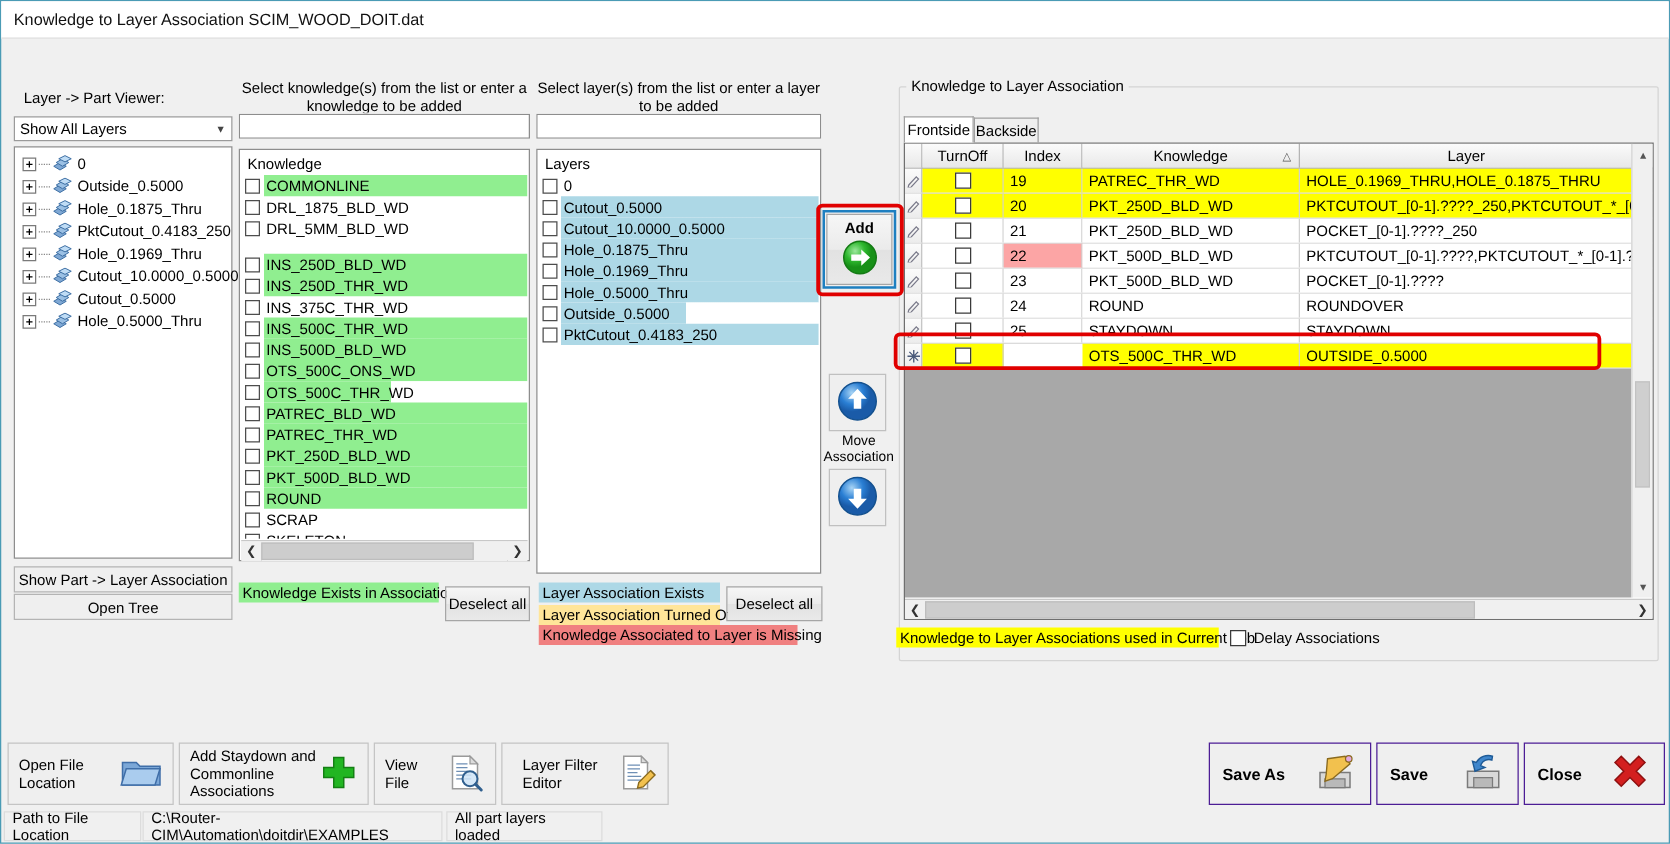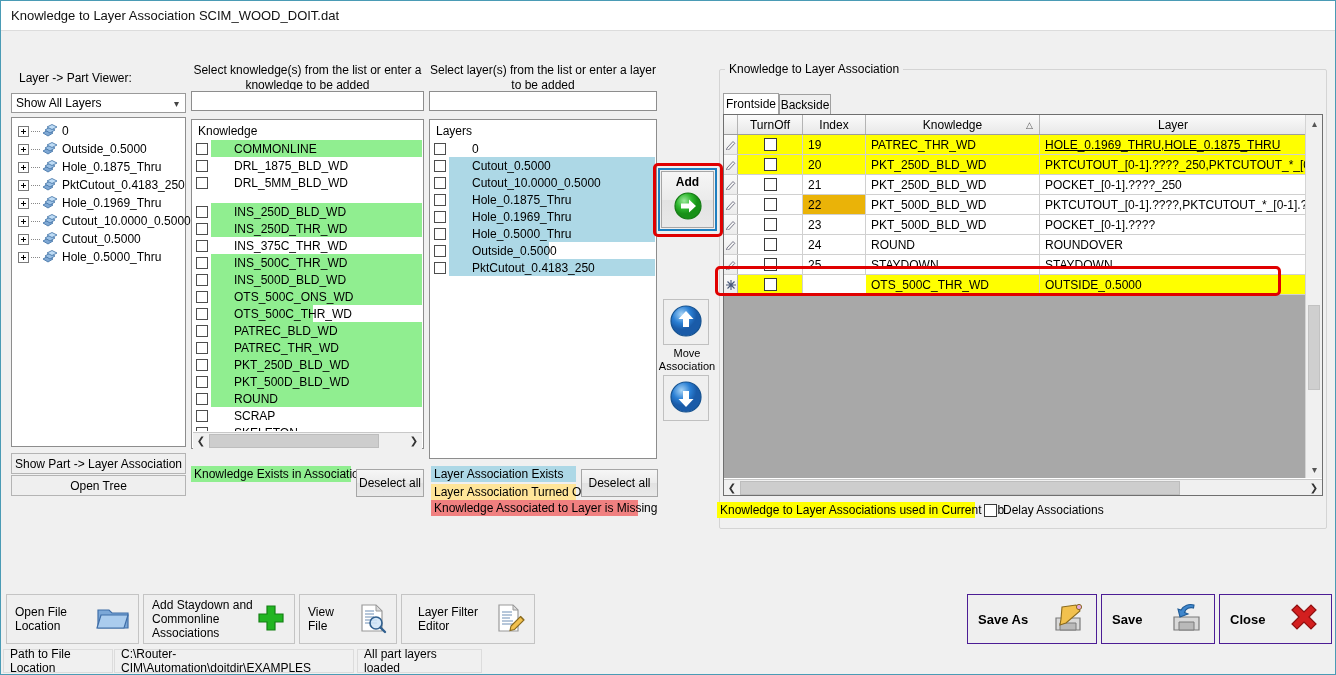--- a/index.html
+++ b/index.html
@@ -113,21 +113,20 @@
     position: absolute;
     font-size: 12px;
     color: #000;
   }
   .cl-row {
     display: flex; align-items: center;
     height: 17px;
     font-size: 12px;
     white-space: nowrap;
     padding-left: 3px;
-    gap: 21px;
   }
   .cl-box {
     width: 12px; height: 12px;
     border: 1px solid #4d4d4d;
     background: #fff;
     margin-right: 5px;
     flex: 0 0 auto;
   }
   .cl-text { padding-right: 4px; }
 
@@ -649,21 +648,21 @@
           <div class="gr-cell rowhdr" style="width: 14px;">
             <svg width="11" height="11" viewBox="0 0 11 11">
               <path d="M2 9 l6 -6.5 1.8 1.8 -6 6.5 -2.4 0.6 z" fill="none" stroke="#7a7a8a" stroke-width="1"></path>
             </svg>
           </div>
           <div class="gr-cell chk" style="width: 65px; background: rgb(255, 255, 0);">
             <span class="gr-chkbox"></span>
           </div>
           <div class="gr-cell" style="width: 63px; background: rgb(255, 255, 0);">19</div>
           <div class="gr-cell" style="width: 174px; background: rgb(255, 255, 0);">PATREC_THR_WD</div>
-          <div class="gr-cell" style="width: 267px; background: rgb(255, 255, 0); text-decoration: underline;">HOLE_0.1969_THRU,HOLE_0.1875_THRU</div>
+          <div class="gr-cell" style="width: 267px; background: rgb(255, 255, 0);">HOLE_0.1969_THRU,HOLE_0.1875_THRU</div>
         </div>
         <div class="grid-row">
           <div class="gr-cell rowhdr" style="width: 14px;">
             <svg width="11" height="11" viewBox="0 0 11 11">
               <path d="M2 9 l6 -6.5 1.8 1.8 -6 6.5 -2.4 0.6 z" fill="none" stroke="#7a7a8a" stroke-width="1"></path>
             </svg>
           </div>
           <div class="gr-cell chk" style="width: 65px; background: rgb(255, 255, 0);">
             <span class="gr-chkbox"></span>
           </div>
@@ -686,21 +685,21 @@
         </div>
         <div class="grid-row">
           <div class="gr-cell rowhdr" style="width: 14px;">
             <svg width="11" height="11" viewBox="0 0 11 11">
               <path d="M2 9 l6 -6.5 1.8 1.8 -6 6.5 -2.4 0.6 z" fill="none" stroke="#7a7a8a" stroke-width="1"></path>
             </svg>
           </div>
           <div class="gr-cell chk" style="width: 65px; background: rgb(255, 255, 255);">
             <span class="gr-chkbox"></span>
           </div>
-          <div class="gr-cell" style="width: 63px; background: #eab308; text-align: right;">22</div>
+          <div class="gr-cell" style="width: 63px; background: #fca5a5; text-align: right;">22</div>
           <div class="gr-cell" style="width: 174px; background: rgb(255, 255, 255);">PKT_500D_BLD_WD</div>
           <div class="gr-cell" style="width: 267px; background: rgb(255, 255, 255);">PKTCUTOUT_[0-1].????,PKTCUTOUT_*_[0-1].???</div>
         </div>
         <div class="grid-row">
           <div class="gr-cell rowhdr" style="width: 14px;">
             <svg width="11" height="11" viewBox="0 0 11 11">
               <path d="M2 9 l6 -6.5 1.8 1.8 -6 6.5 -2.4 0.6 z" fill="none" stroke="#7a7a8a" stroke-width="1"></path>
             </svg>
           </div>
           <div class="gr-cell chk" style="width: 65px; background: rgb(255, 255, 255);">

